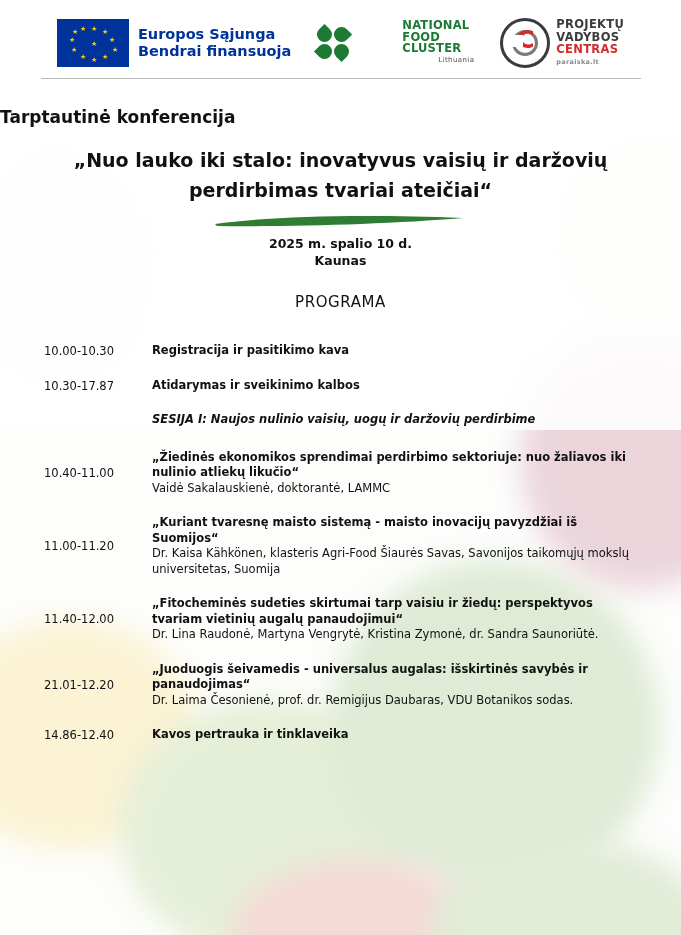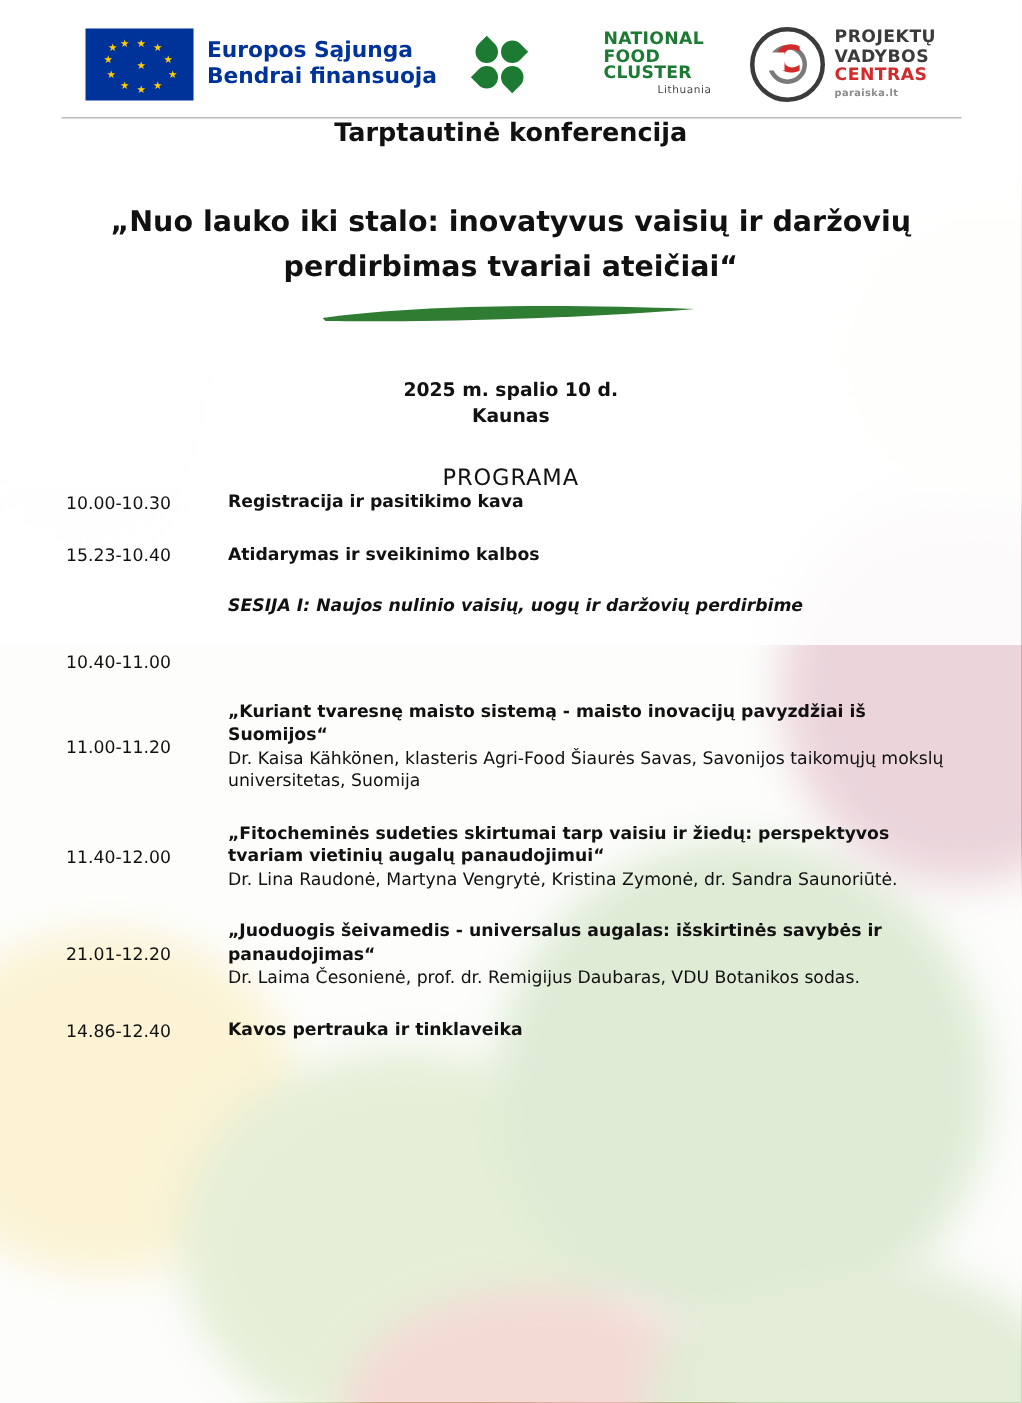--- a/index.html
+++ b/index.html
@@ -171,56 +171,57 @@
   }
   .logo-rule {
     width: 600px;
     height: 1px;
     background: #b9b9b9;
     margin: 0 auto;
   }
 
   
   .conf-label {
-    text-align: center;
     font-size: 17px;
     font-weight: bold;
     color: #111;
+    margin-top: 28px;
   }
   .conf-title {
     text-align: center;
     font-size: 19px;
     font-weight: bold;
     color: #111;
     line-height: 30px;
-    margin-top: 34px;
+    margin-top: 18px;
     padding: 0 40px;
   }
   .swoosh {
     display: block;
     margin: 8px auto 0 auto;
   }
   .conf-date {
     text-align: center;
     font-size: 12.5px;
     font-weight: bold;
     color: #111;
     line-height: 17px;
-    margin-top: 34px;
+    margin-top: 6px;
   }
   .programa {
     text-align: center;
     font-size: 15px;
     color: #111;
     margin-top: 24px;
     letter-spacing: .6px;
   }
 
   
   .agenda {
+    margin-top: 32px;
     padding: 0 36px 0 44px;
   }
   .row {
     display: flex;
     align-items: flex-start;
     margin-bottom: 19px;
   }
   .row-time {
     width: 108px;
     flex: none;
@@ -343,35 +344,39 @@
   <div class="agenda">
 
     <div class="row plain">
       <div class="row-time">10.00-10.30</div>
       <div class="row-body">
         <div class="title-line">Registracija ir pasitikimo kava</div>
       </div>
     </div>
 
     <div class="row plain">
-      <div class="row-time">15.23-10.40</div>
+      <div class="row-time">10.30-17.87</div>
       <div class="row-body">
         <div class="title-line">Atidarymas ir sveikinimo kalbos</div>
       </div>
     </div>
 
     <div class="row session">
       <div class="row-time"></div>
       <div class="row-body">
         <div class="session-head">SESIJA I: Naujos nulinio vaisių, uogų ir daržovių perdirbime</div>
       </div>
     </div>
 
     <div class="row center">
       <div class="row-time">10.40-11.00</div>
+      <div class="row-body">
+        <div class="title-line">„Žiedinės ekonomikos sprendimai perdirbimo sektoriuje: nuo žaliavos iki nulinio atliekų likučio“</div>
+        <div class="speaker-line">Vaidė Sakalauskienė, doktorantė, LAMMC</div>
+      </div>
     </div>
 
     <div class="row center">
       <div class="row-time">11.00-11.20</div>
       <div class="row-body">
         <div class="title-line">„Kuriant tvaresnę maisto sistemą - maisto inovacijų pavyzdžiai iš Suomijos“</div>
         <div class="speaker-line">Dr. Kaisa Kähkönen, klasteris Agri-Food Šiaurės Savas, Savonijos taikomųjų mokslų universitetas, Suomija</div>
       </div>
     </div>
 

